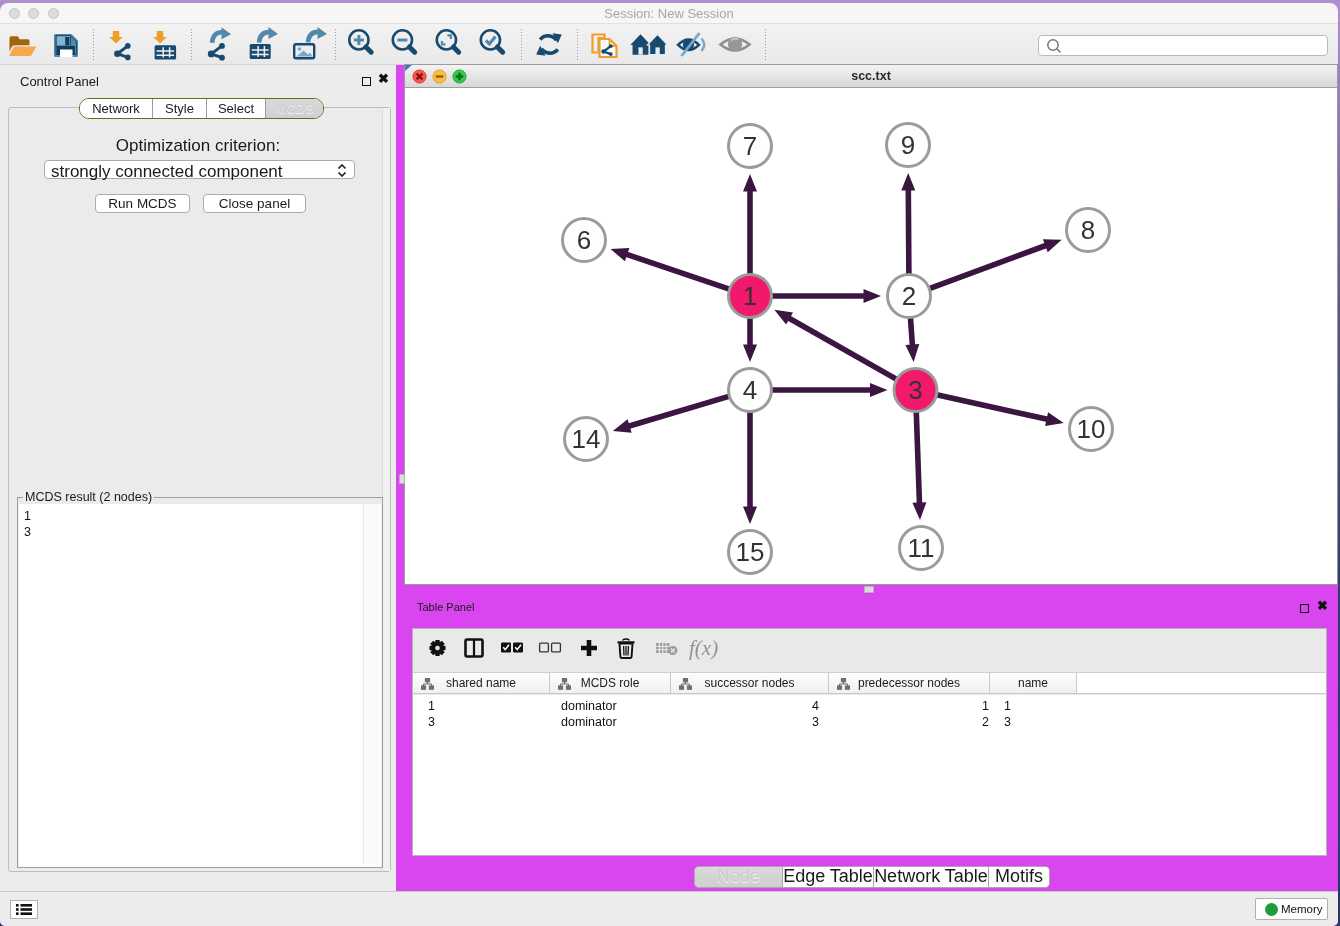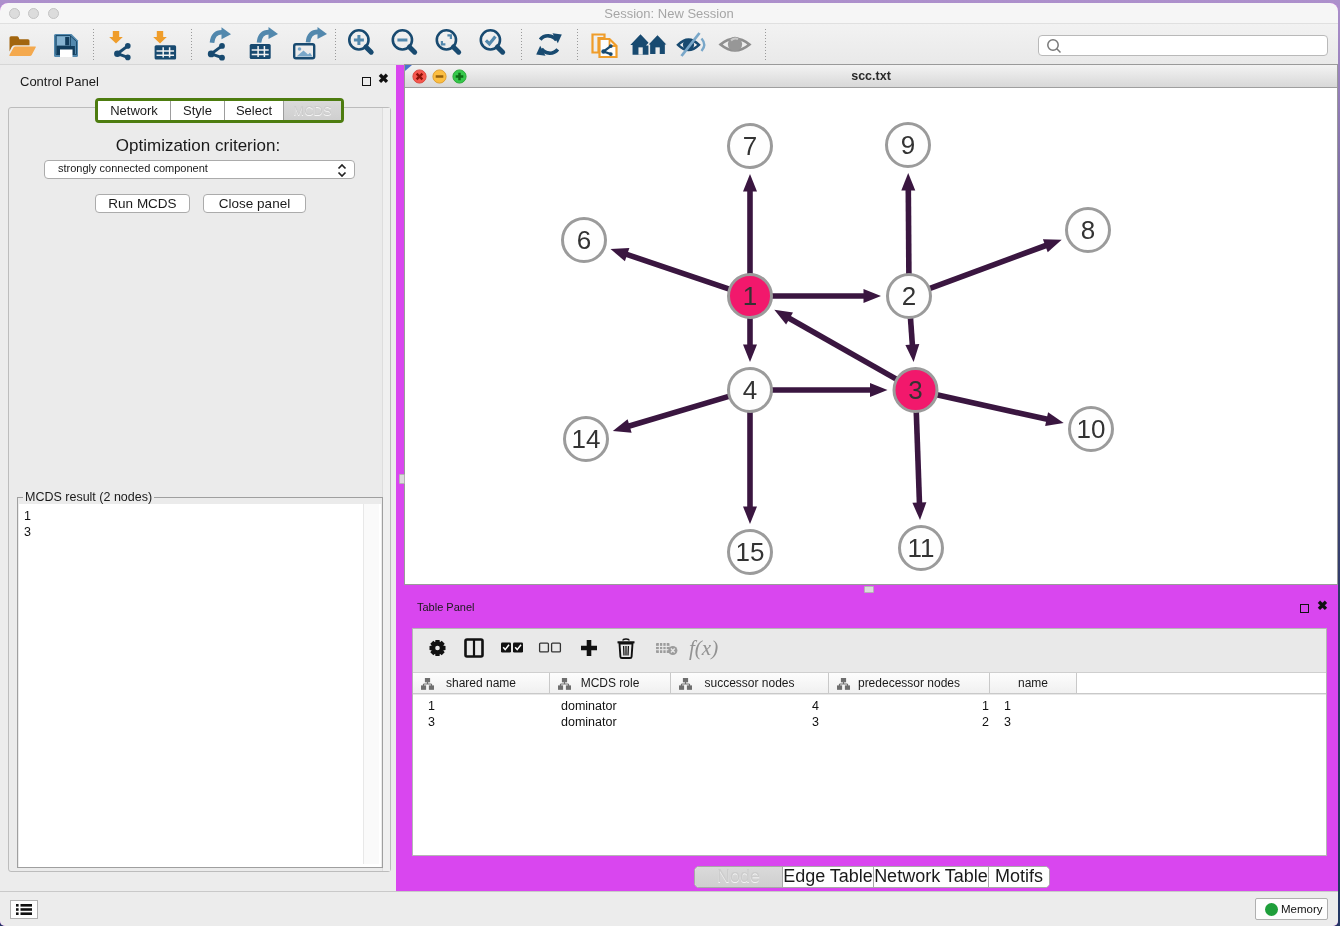--- a/index.html
+++ b/index.html
@@ -22,29 +22,29 @@
   border:1px solid #b9b9b9;border-radius:4px;box-sizing:border-box;}
 
 
 #cpanel{position:absolute;left:0;top:62px;width:396px;height:826px;background:#ececec;}
 #cphead{position:absolute;left:20px;top:9px;font-size:13px;color:#1a1a1a;}
 .hbtn-sq{position:absolute;top:12px;width:9px;height:9px;border:1.5px solid #111;box-sizing:border-box;}
 .hbtn-x{position:absolute;top:6px;font-size:13px;font-weight:bold;color:#111;}
 #cpbox{position:absolute;left:8px;top:42px;width:383px;height:765px;
   background:#ebebeb;border:1px solid #bcbcbc;border-radius:3px;box-sizing:border-box;}
 #cptabs{position:absolute;left:79px;top:33px;height:19px;display:flex;
-  border:3px solid #4d7c0f;border-radius:4px;overflow:hidden;background:#fff;margin-left:16px;}
+  border:1px solid #4d7c0f;border-radius:10px;overflow:hidden;background:#fff;}
 .cptab{height:19px;line-height:19px;font-size:13px;color:#1a1a1a;text-align:center;
   border-right:1px solid #9d9d9d;background:#fff;}
 .cptab:last-child{border-right:none;}
 .cptab.sel{background:linear-gradient(180deg,#dadada,#cfcfcf);color:#ccc;text-shadow:0 1px 0 #f5f5f5;}
 #optlabel{position:absolute;left:0;top:71px;width:396px;text-align:center;font-size:17px;color:#1a1a1a;}
 #combo{position:absolute;left:44px;top:95px;width:311px;height:19px;background:#fff;
   border:1px solid #ababab;border-radius:4px;box-sizing:border-box;}
-#combo .ctext{position:absolute;left:13px;top:1px;font-size:11px;color:#1a1a1a;}
+#combo .ctext{position:absolute;left:6px;top:1px;font-size:17px;color:#1a1a1a;}
 .btn{position:absolute;top:129px;height:19px;background:#fff;border:1px solid #ababab;
   border-radius:4px;box-sizing:border-box;text-align:center;font-size:13.5px;color:#1a1a1a;line-height:17px;}
 #fieldset{position:absolute;left:17px;top:432px;width:366px;height:371px;
   border:1px solid #9f9f9f;box-sizing:border-box;}
 #fieldlegend{position:absolute;left:5px;top:-8px;background:#ececec;padding:0 2px;
   font-size:12.5px;color:#1a1a1a;}
 #fieldinner{position:absolute;left:1px;top:6px;width:362px;height:363px;background:#fff;}
 #mcdsscroll{position:absolute;right:2px;top:0;width:15px;height:360px;background:#fafafa;
   border-left:1px solid #e8e8e8;}
 #mcdstext{position:absolute;left:5px;top:4px;font-size:12.5px;color:#111;line-height:16px;}

